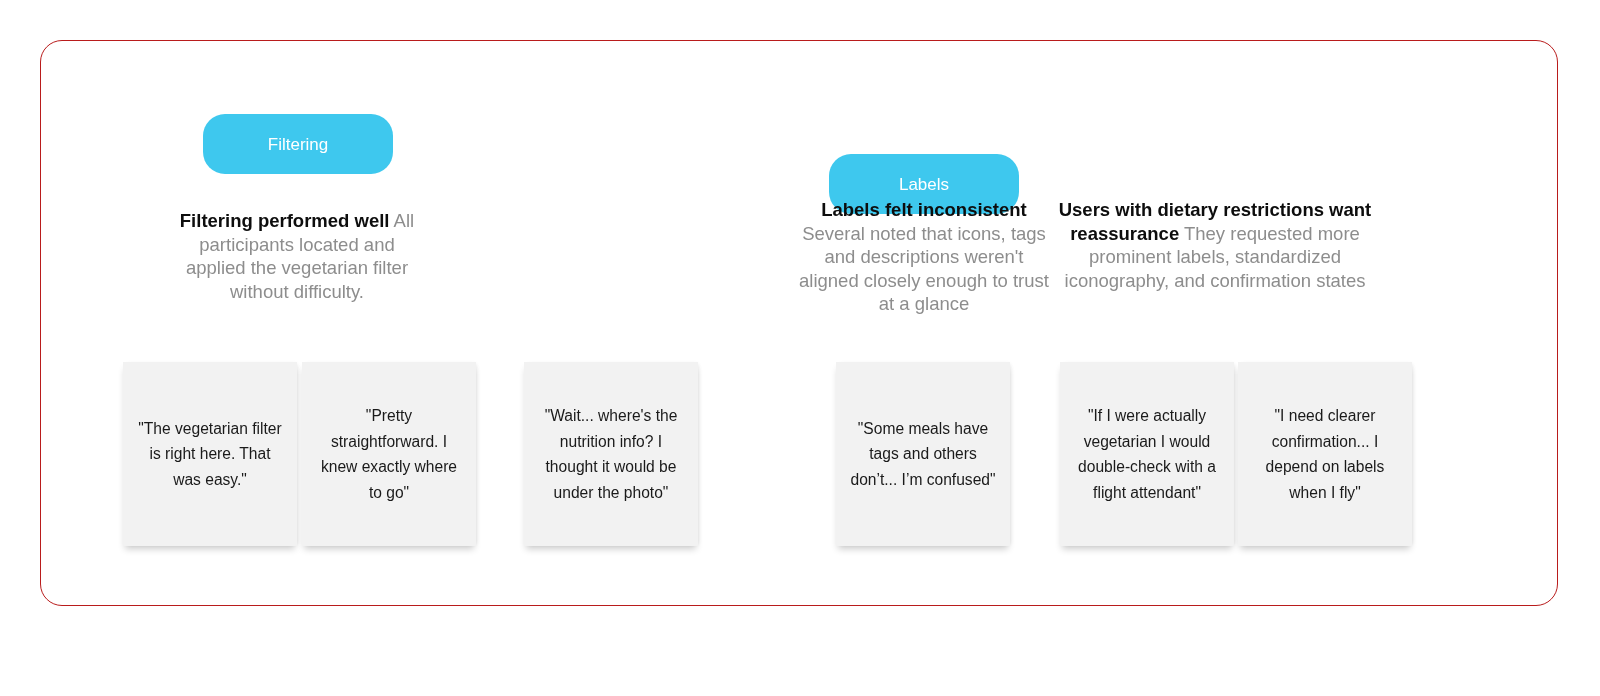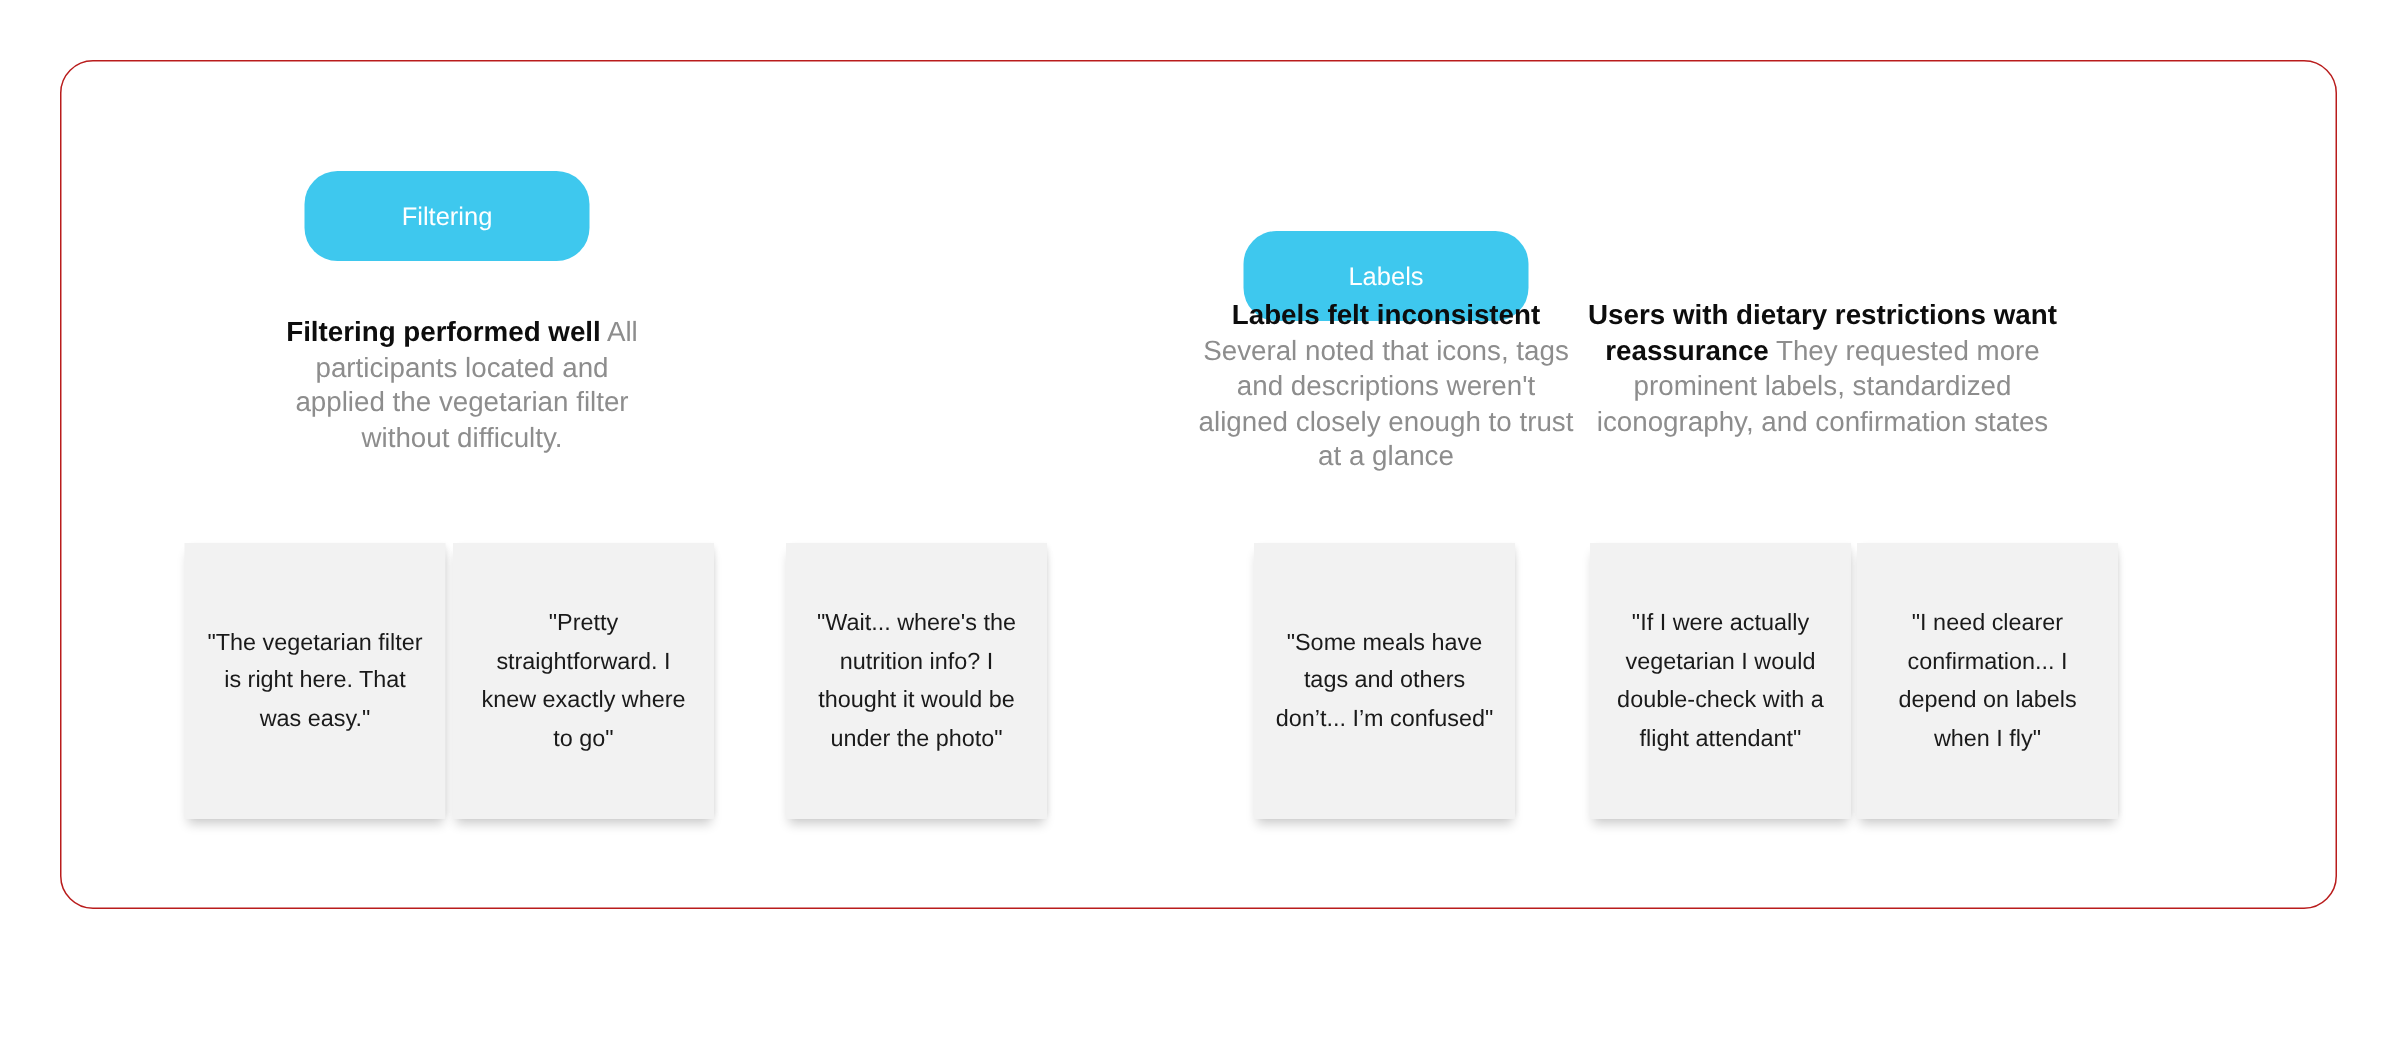--- a/index.html
+++ b/index.html
@@ -83,21 +83,21 @@
     color: #1a1a1a;
   }
 </style>
 </head>
 <body>
 
 <div id="board">
 
   <div class="pill" style="left:162px; top:73px;">Filtering</div>
 
-  <div class="finding" style="left:136px; top:168px; width:240px;margin-left:11px;">
+  <div class="finding" style="left:136px; top:168px; width:240px;">
     <span class="lead">Filtering performed well</span><span> All participants located and applied the vegetarian filter without difficulty.</span>
   </div>
 
   <div class="note" style="left:82px; top:321px;">
     <span>"The vegetarian filter is right here. That was easy."</span>
   </div>
   <div class="note" style="left:261px; top:321px;">
     <span>"Pretty straightforward. I knew exactly where to go"</span>
   </div>
 

